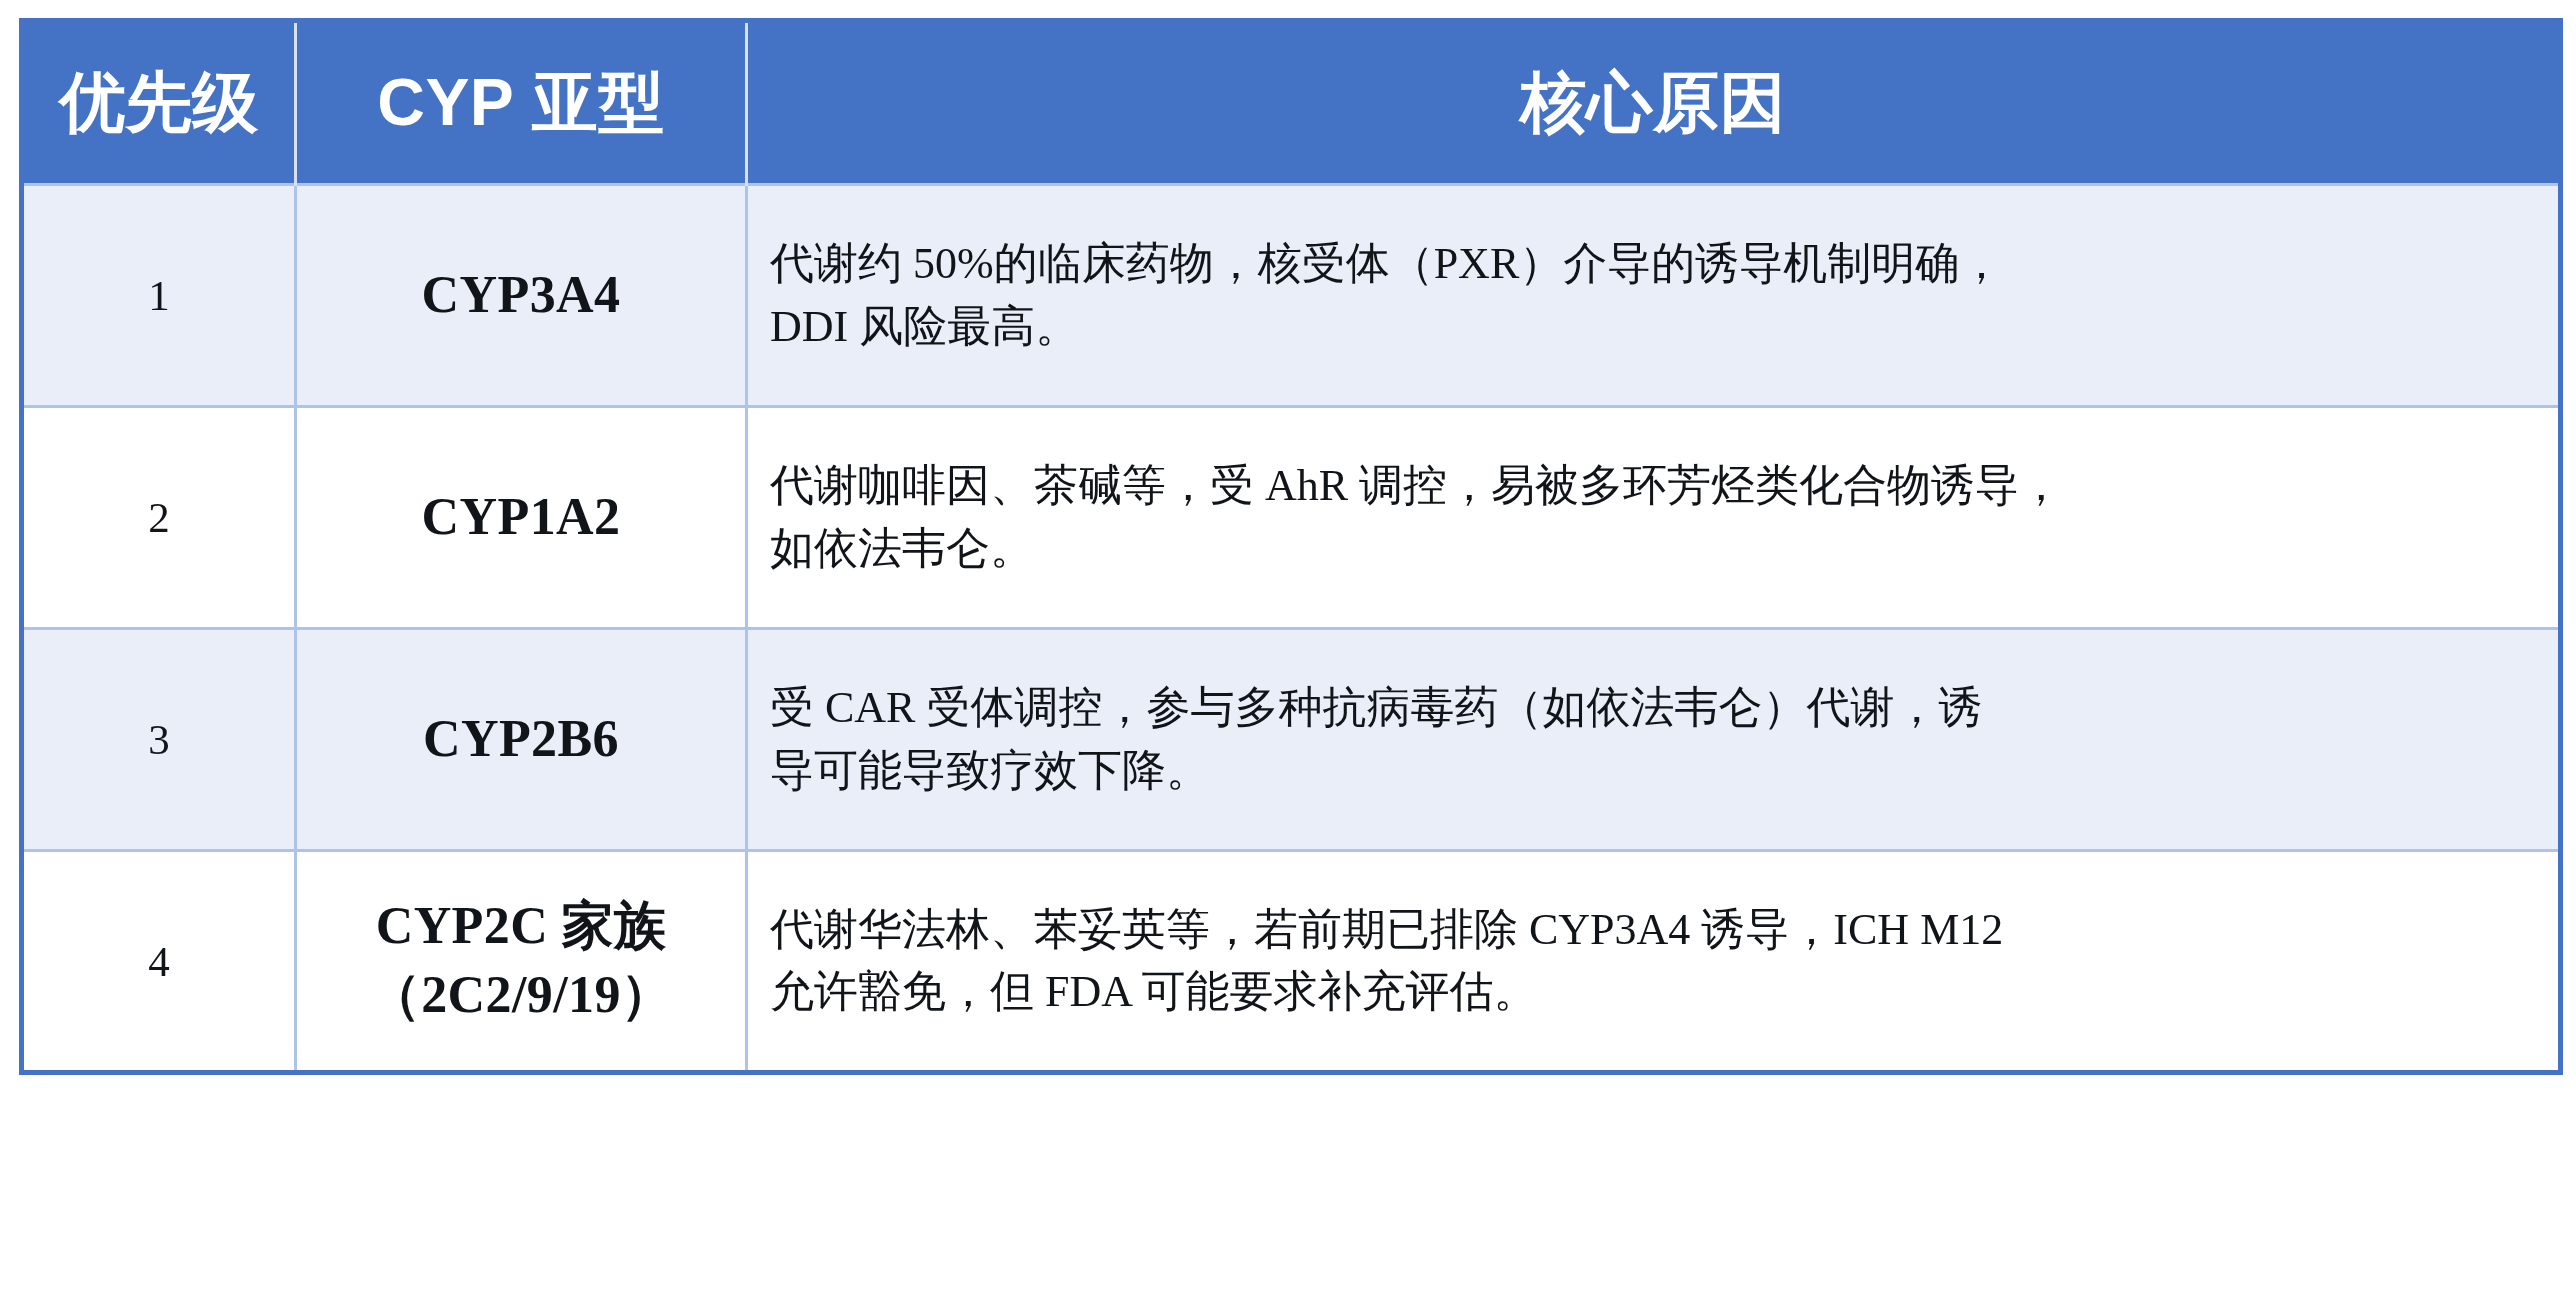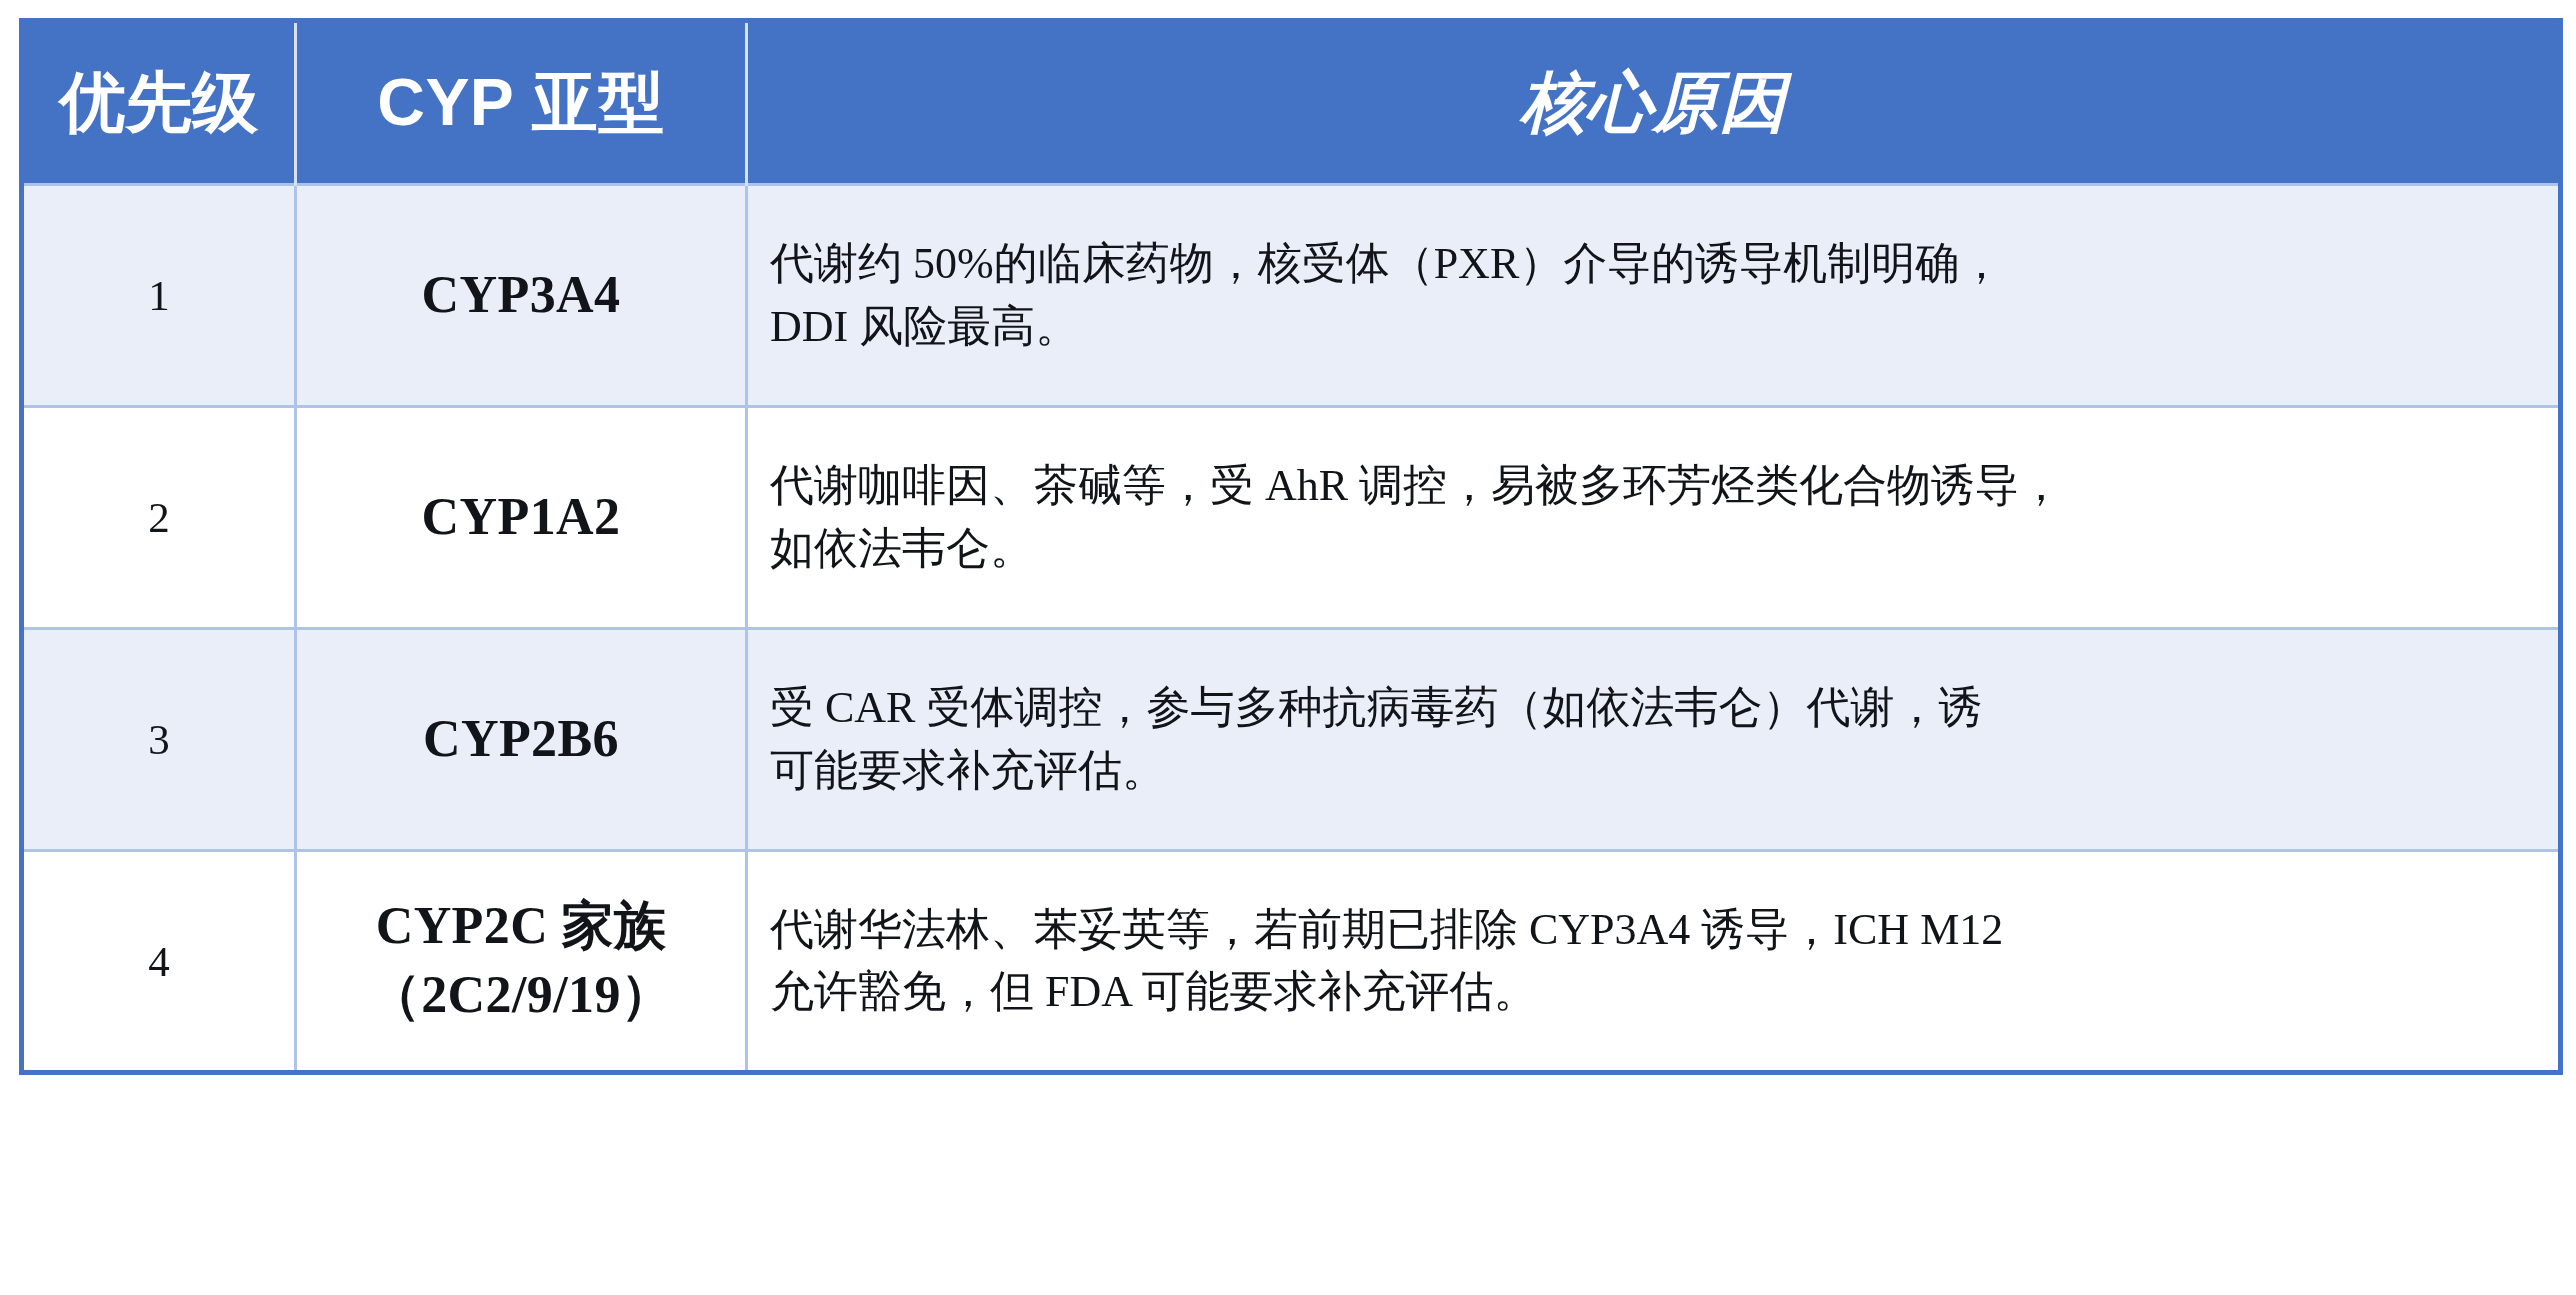--- a/index.html
+++ b/index.html
@@ -33,21 +33,21 @@
     font-family: "Liberation Sans", "DejaVu Sans", sans-serif;
     font-weight: bold;
     font-size: 66px;
     line-height: 1.15;
     text-align: center;
     vertical-align: middle;
     height: 164px;
     border-right: 3.7px solid #d7e1f3;
     letter-spacing: 0.4px;
   }
-  thead th:last-child { border-right: none; font-style: italic; }
+  thead th:last-child { border-right: none; }
 
   tbody td {
     border-top: 3.7px solid #aec3e8;
     border-right: 3.7px solid #aec3e8;
     vertical-align: middle;
     color: #111418;
   }
   tbody td:last-child { border-right: none; }
 
   tbody tr.shade td { background: #e9eef8; }
@@ -122,21 +122,21 @@
         </td>
       </tr>
 
       <tr class="r3 shade">
         <td class="priority">3</td>
         <td class="subtype">
           <span class="sub-line1">CYP2B6</span>
         </td>
         <td class="reason">
           <span class="rline">受 CAR 受体调控，参与多种抗病毒药（如依法韦仑）代谢，诱</span>
-          <span class="rline">可能要求补充评估。</span>
+          <span class="rline">导可能导致疗效下降。</span>
         </td>
       </tr>
 
       <tr class="r4 plain">
         <td class="priority">4</td>
         <td class="subtype">
           <span class="sub-line1">CYP2C 家族</span>
           <span class="sub-line2">（2C2/9/19）</span>
         </td>
         <td class="reason">

